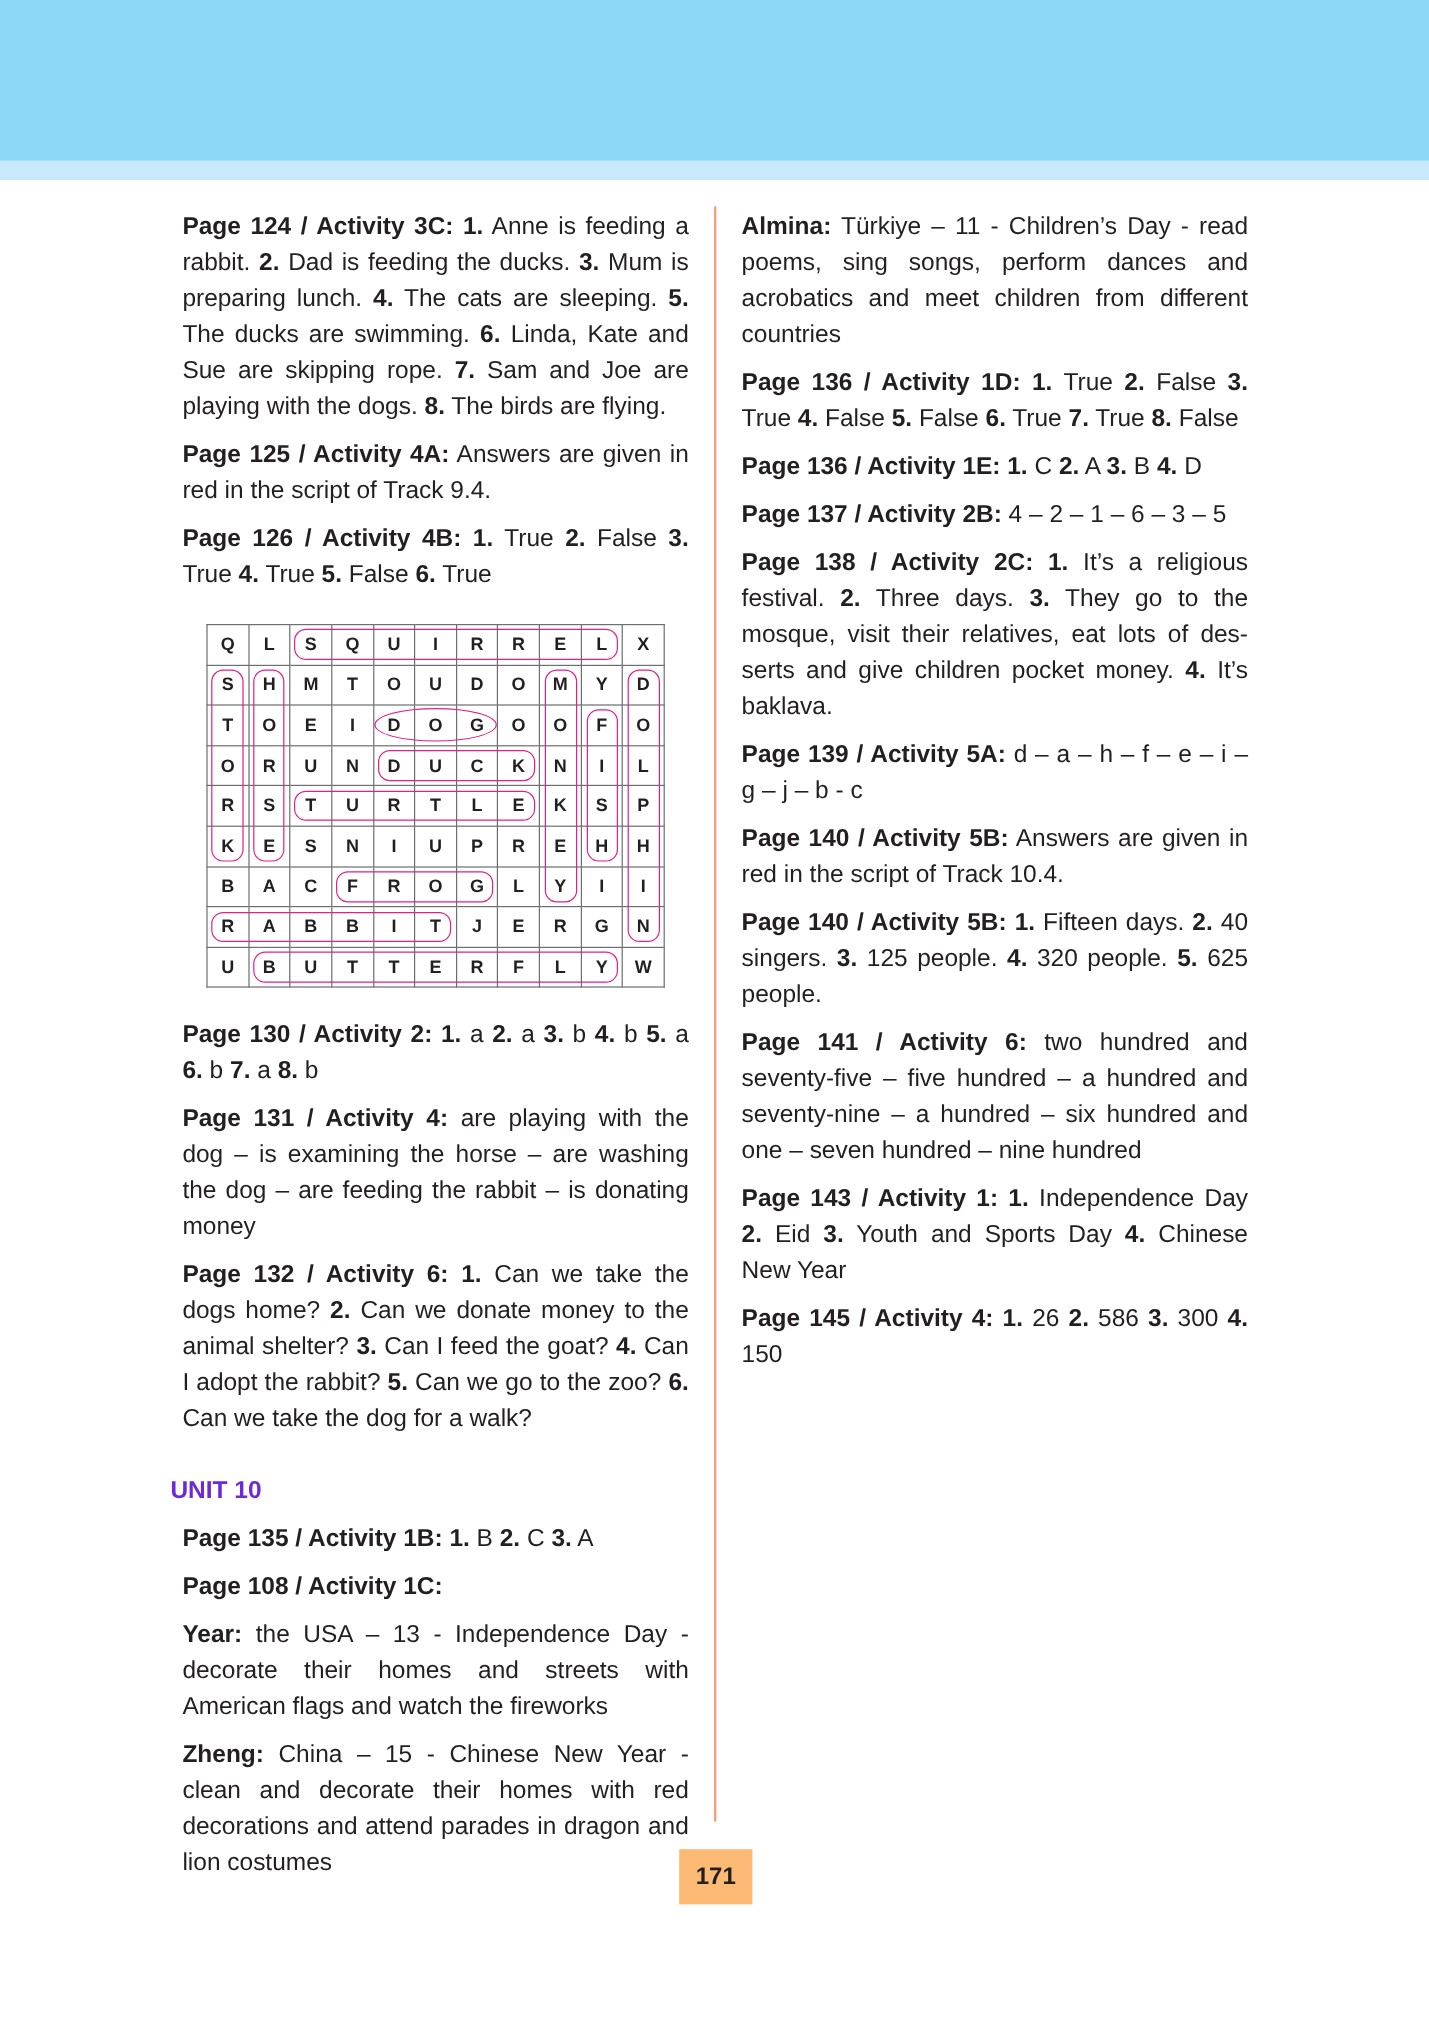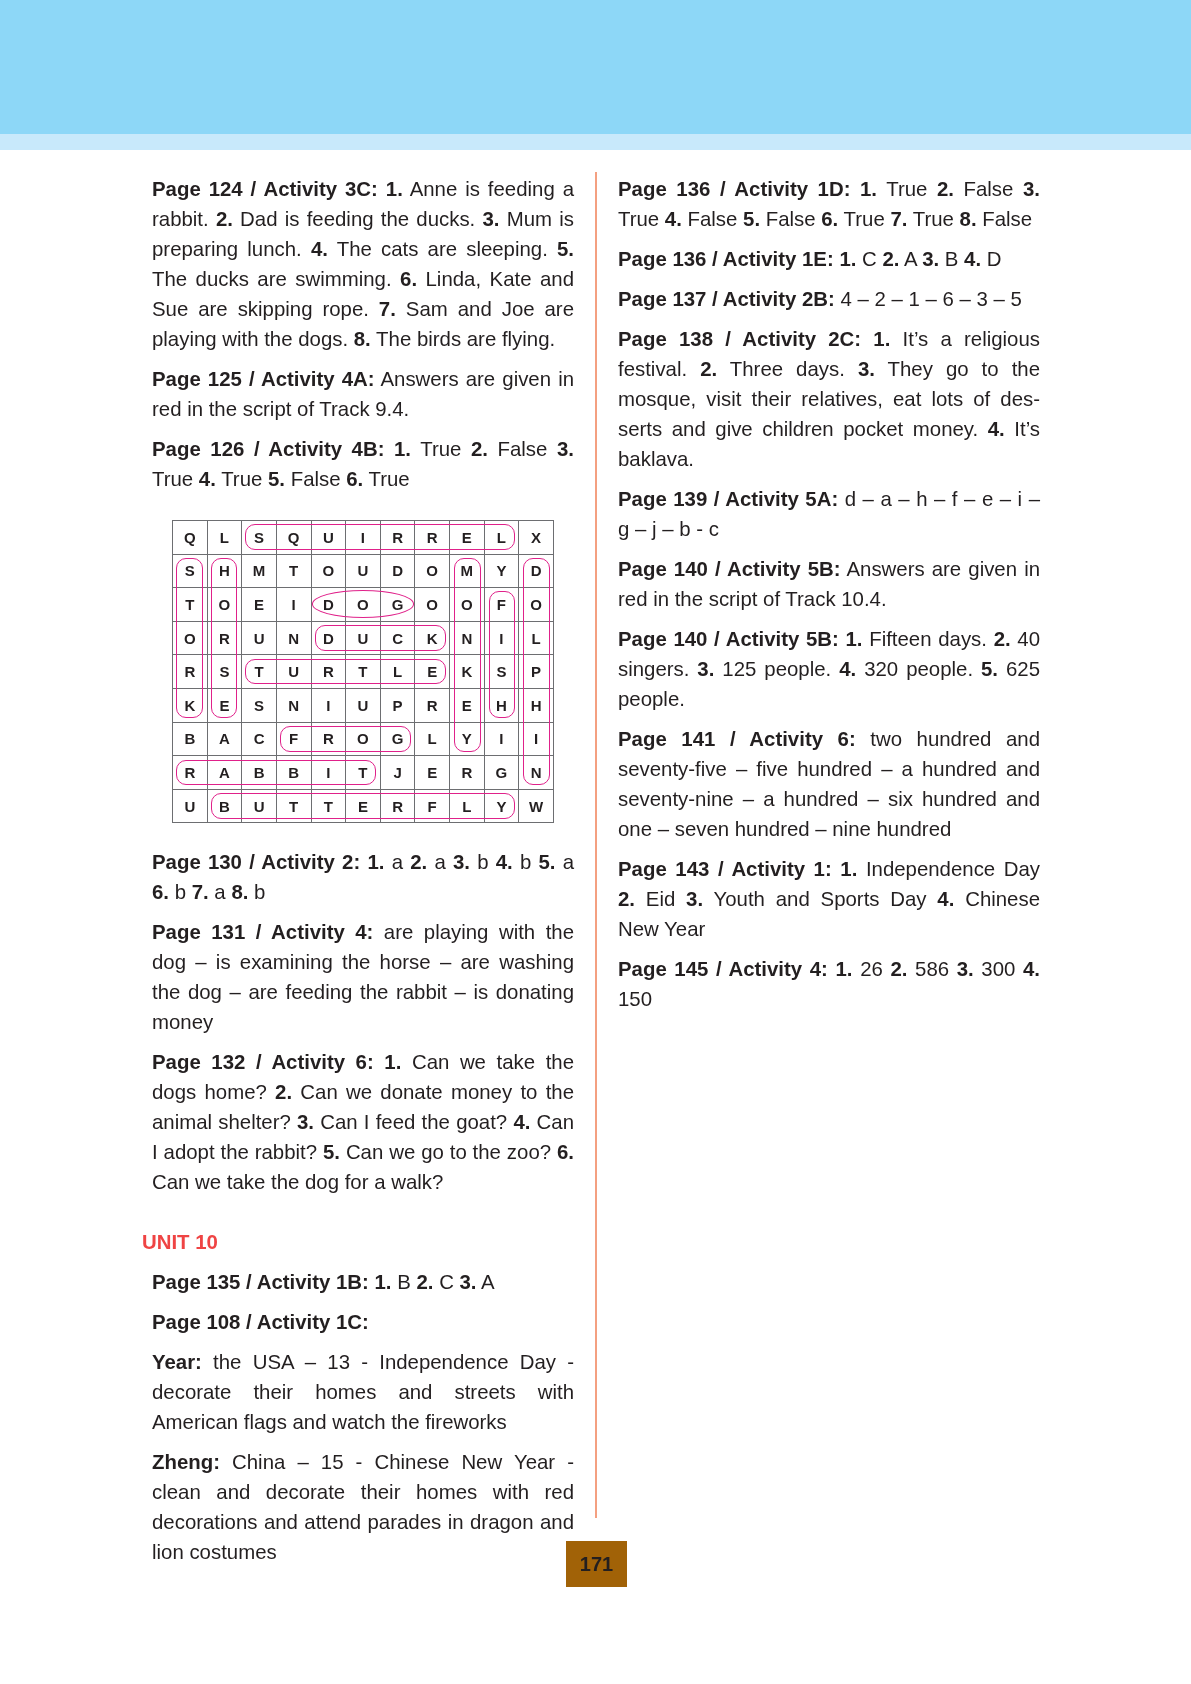--- a/index.html
+++ b/index.html
@@ -9,34 +9,34 @@
     font-family: "Liberation Sans", sans-serif;
     color: #231f20;
   }
   .top-band { position: absolute; left: 0; top: 0; width: 1191px; height: 134px; background: #8dd7f7; }
   .sub-band { position: absolute; left: 0; top: 134px; width: 1191px; height: 16px; background: #c8e9fb; }
   .col { position: absolute; top: 164px; width: 442px; font-size: 20.4px; line-height: 30px; text-align: justify; }
   .col-left { left: 142px; }
   .col-right { left: 608px; }
   .para { margin: 10px; }
   .para b { font-weight: bold; }
-  .unit-title { color: #ef4444; font-weight: bold; margin-top: 30px; }
+  .unit-title { color: #6d28d9; font-weight: bold; margin-top: 30px; }
   .divider { position: absolute; left: 595px; top: 172px; width: 2px; height: 1346px; background: #f4a081; }
   .grid-wrap { position: relative; width: 382px; height: 303px; margin: 26px 0 24px 30px; }
   table.ws { border-collapse: collapse; position: absolute; left: 0; top: 0; }
   table.ws td {
     width: 33.7px; height: 32.6px; border: 1.3px solid #6d6e71;
     text-align: center; vertical-align: middle; padding: 0;
     font-weight: bold; font-size: 15px; line-height: 15px; color: #231f20;
   }
   .ring { position: absolute; border: 1.6px solid #e0218a; border-radius: 10px; box-sizing: border-box; pointer-events: none; }
   .ring.ellipse { border-radius: 50%; }
   .page-num {
     position: absolute; left: 566px; top: 1541px; width: 61px; height: 46px;
-    background: #a16207; font-weight: bold; font-size: 20px; line-height: 46px; text-align: center;
+    background: #fdba74; font-weight: bold; font-size: 20px; line-height: 46px; text-align: center;
   }
 </style>
 </head>
 <body>
 
 <div class="top-band"></div>
 <div class="sub-band"></div>
 
 <div class="col col-left">
   <div>
@@ -192,20 +192,21 @@
       <p class="para"><b>Page 108 / Activity 1C:</b></p>
       <p class="para"><b>Year:</b><span> the USA – 13 - Independence Day - decorate their homes and streets with American flags and watch the fireworks</span></p>
       <p class="para"><b>Zheng:</b><span> China – 15 - Chinese New Year - clean and decorate their homes with red decorations and attend parades in dragon and lion costumes</span></p>
     </div>
 </div>
 
 <div class="divider"></div>
 
 <div class="col col-right">
   <div>
+      <p class="para"><b>Almina:</b><span> Türkiye – 11 - Children’s Day - read poems, sing songs, perform dances and acrobatics and meet children from different countries</span></p>
       <p class="para"><b>Page 136 / Activity 1D:  1.</b><span> True </span><b>2.</b><span> False </span><b>3.</b><span> True </span><b>4.</b><span> False </span><b>5.</b><span> False </span><b>6.</b><span> True </span><b>7.</b><span> True </span><b>8.</b><span> False</span></p>
       <p class="para"><b>Page 136 / Activity 1E: 1.</b><span> C </span><b>2.</b><span> A </span><b>3.</b><span> B </span><b>4.</b><span> D</span></p>
       <p class="para"><b>Page 137 / Activity 2B:</b><span> 4 – 2 – 1 – 6 – 3 – 5</span></p>
       <p class="para"><b>Page 138 / Activity 2C: 1.</b><span> It’s a religious festival. </span><b>2.</b><span> Three days. </span><b>3.</b><span> They go to the mosque, visit their relatives, eat lots of des-serts and give children pocket money. </span><b>4.</b><span>  It’s baklava.</span></p>
       <p class="para"><b>Page 139 / Activity 5A:</b><span> d – a – h – f – e – i – g – j – b - c</span></p>
       <p class="para"><b>Page 140 / Activity 5B:</b><span> Answers are given in red in the script of Track 10.4.</span></p>
       <p class="para"><b>Page 140 / Activity 5B: 1.</b><span> Fifteen days. </span><b>2.</b><span> 40 singers. </span><b>3.</b><span> 125 people. </span><b>4.</b><span> 320 people. </span><b>5.</b><span> 625 people.</span></p>
       <p class="para"><b>Page 141 / Activity 6:</b><span> two hundred and seventy-five – five hundred – a hundred and seventy-nine – a hundred – six hundred and one – seven hundred – nine hundred</span></p>
       <p class="para"><b>Page 143 / Activity 1: 1.</b><span> Independence Day </span><b>2.</b><span> Eid </span><b>3.</b><span> Youth and Sports Day </span><b>4.</b><span> Chinese New Year</span></p>
       <p class="para"><b>Page 145 / Activity 4: 1.</b><span> 26 </span><b>2.</b><span> 586 </span><b>3.</b><span> 300 </span><b>4.</b><span> 150</span></p>

